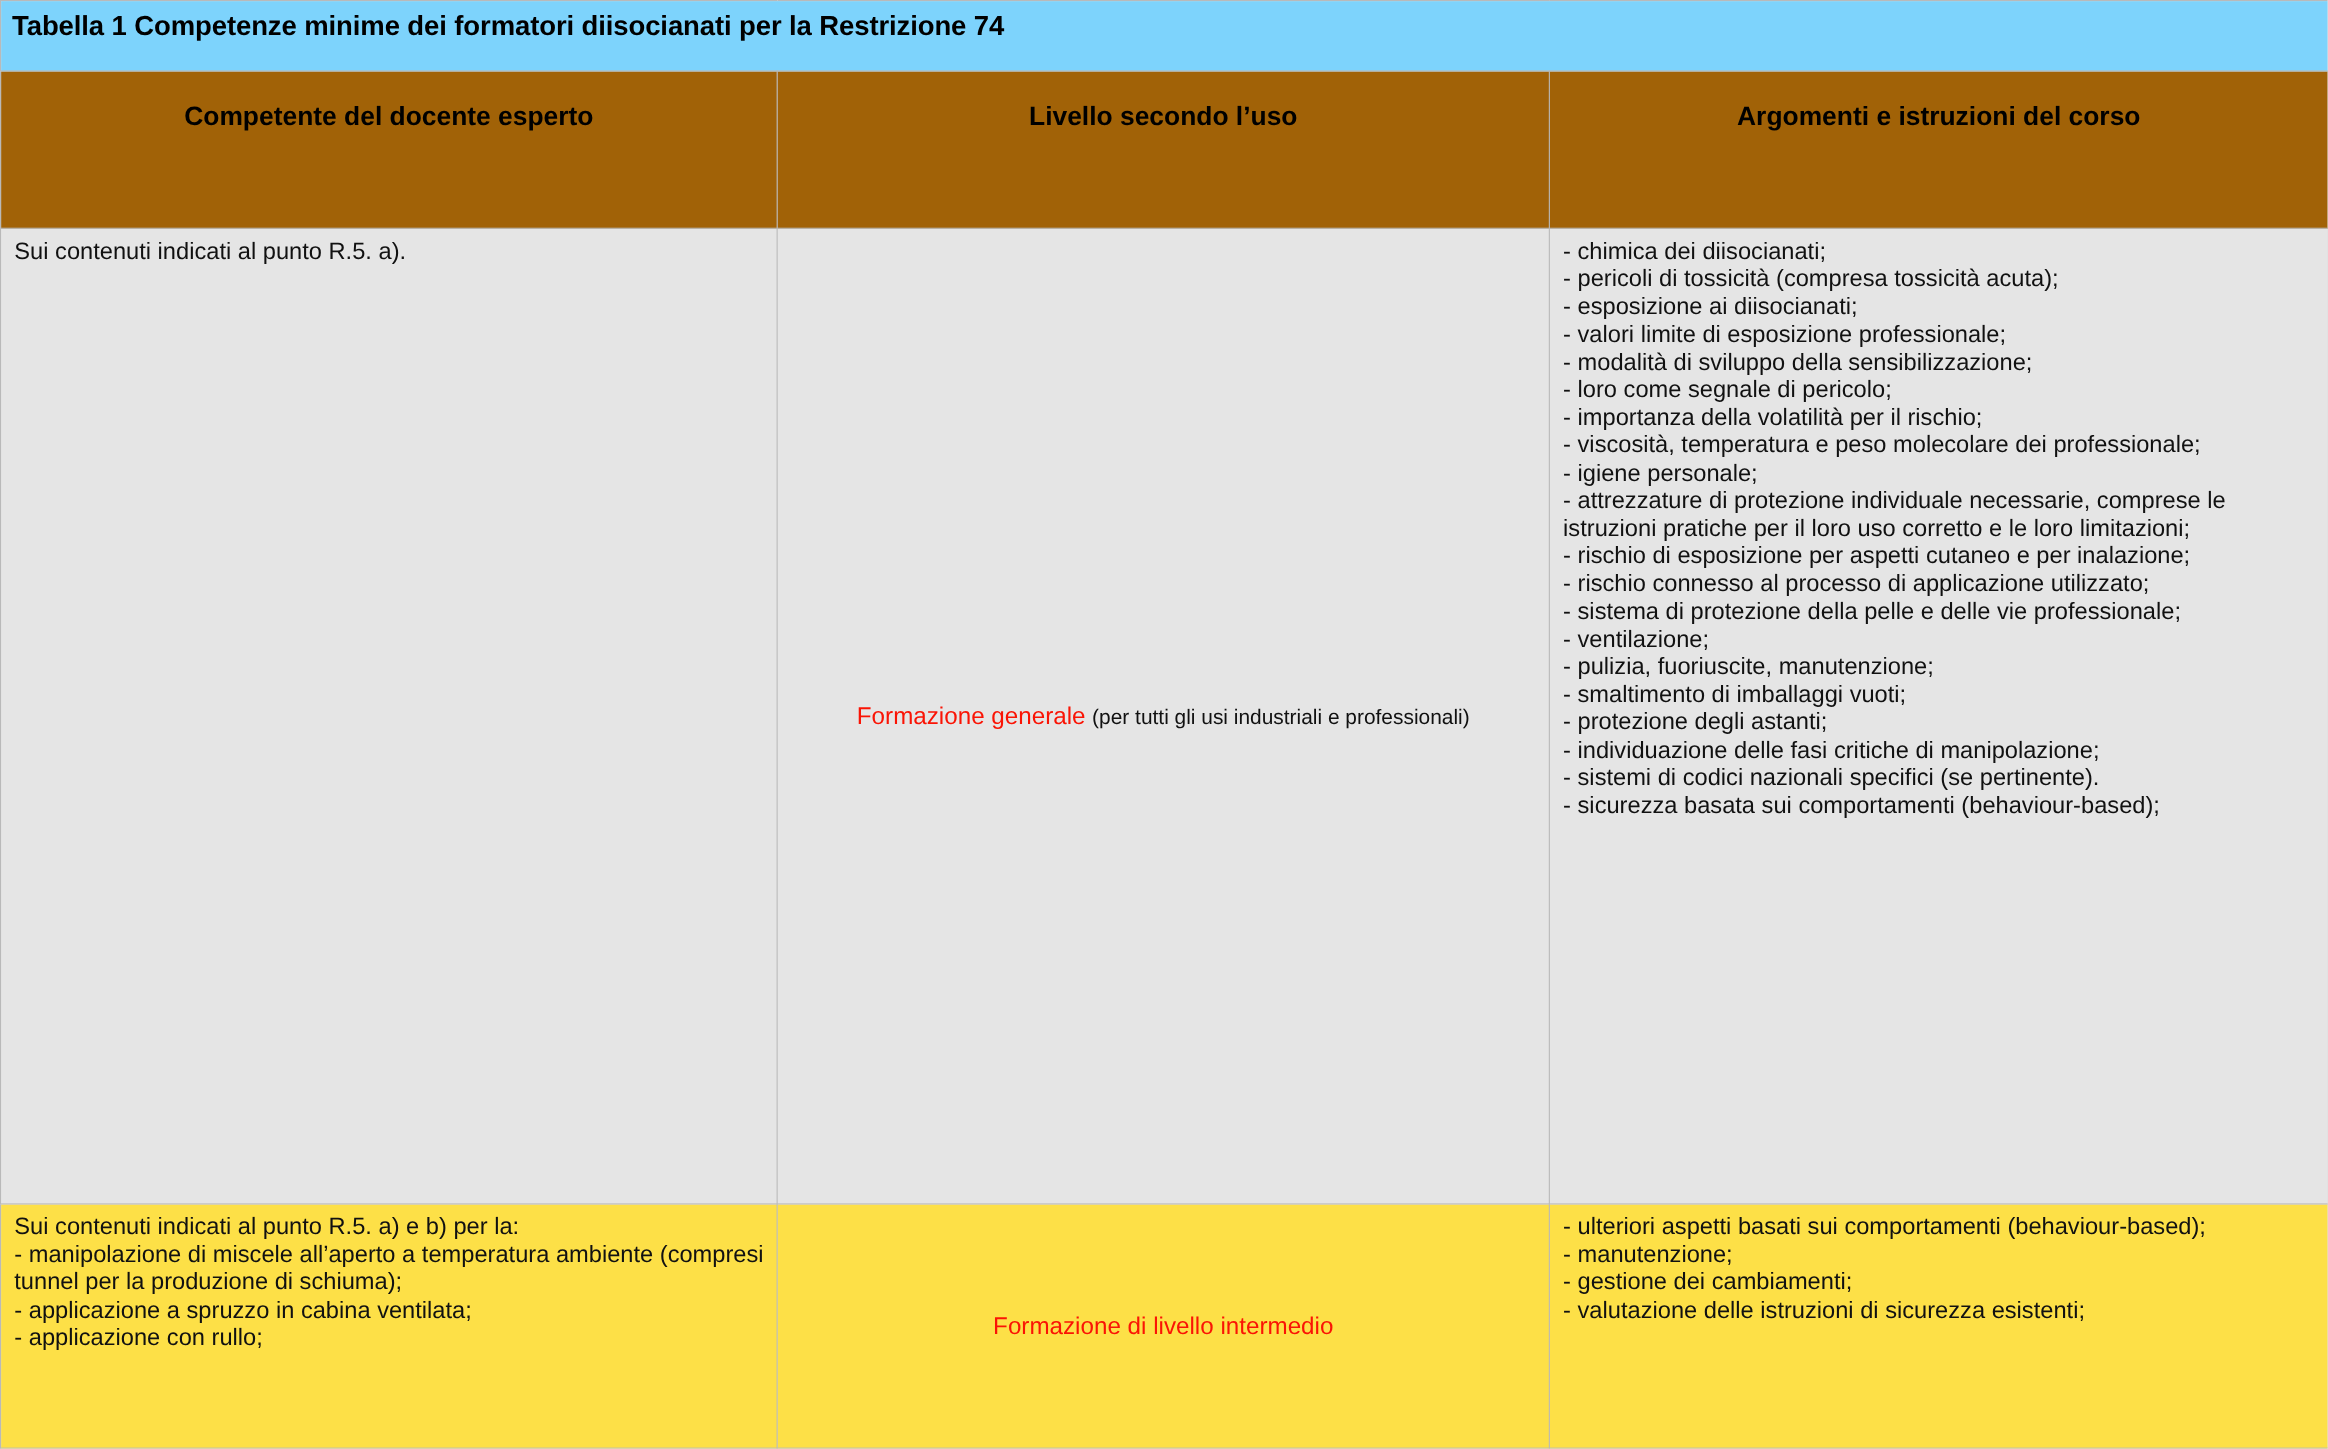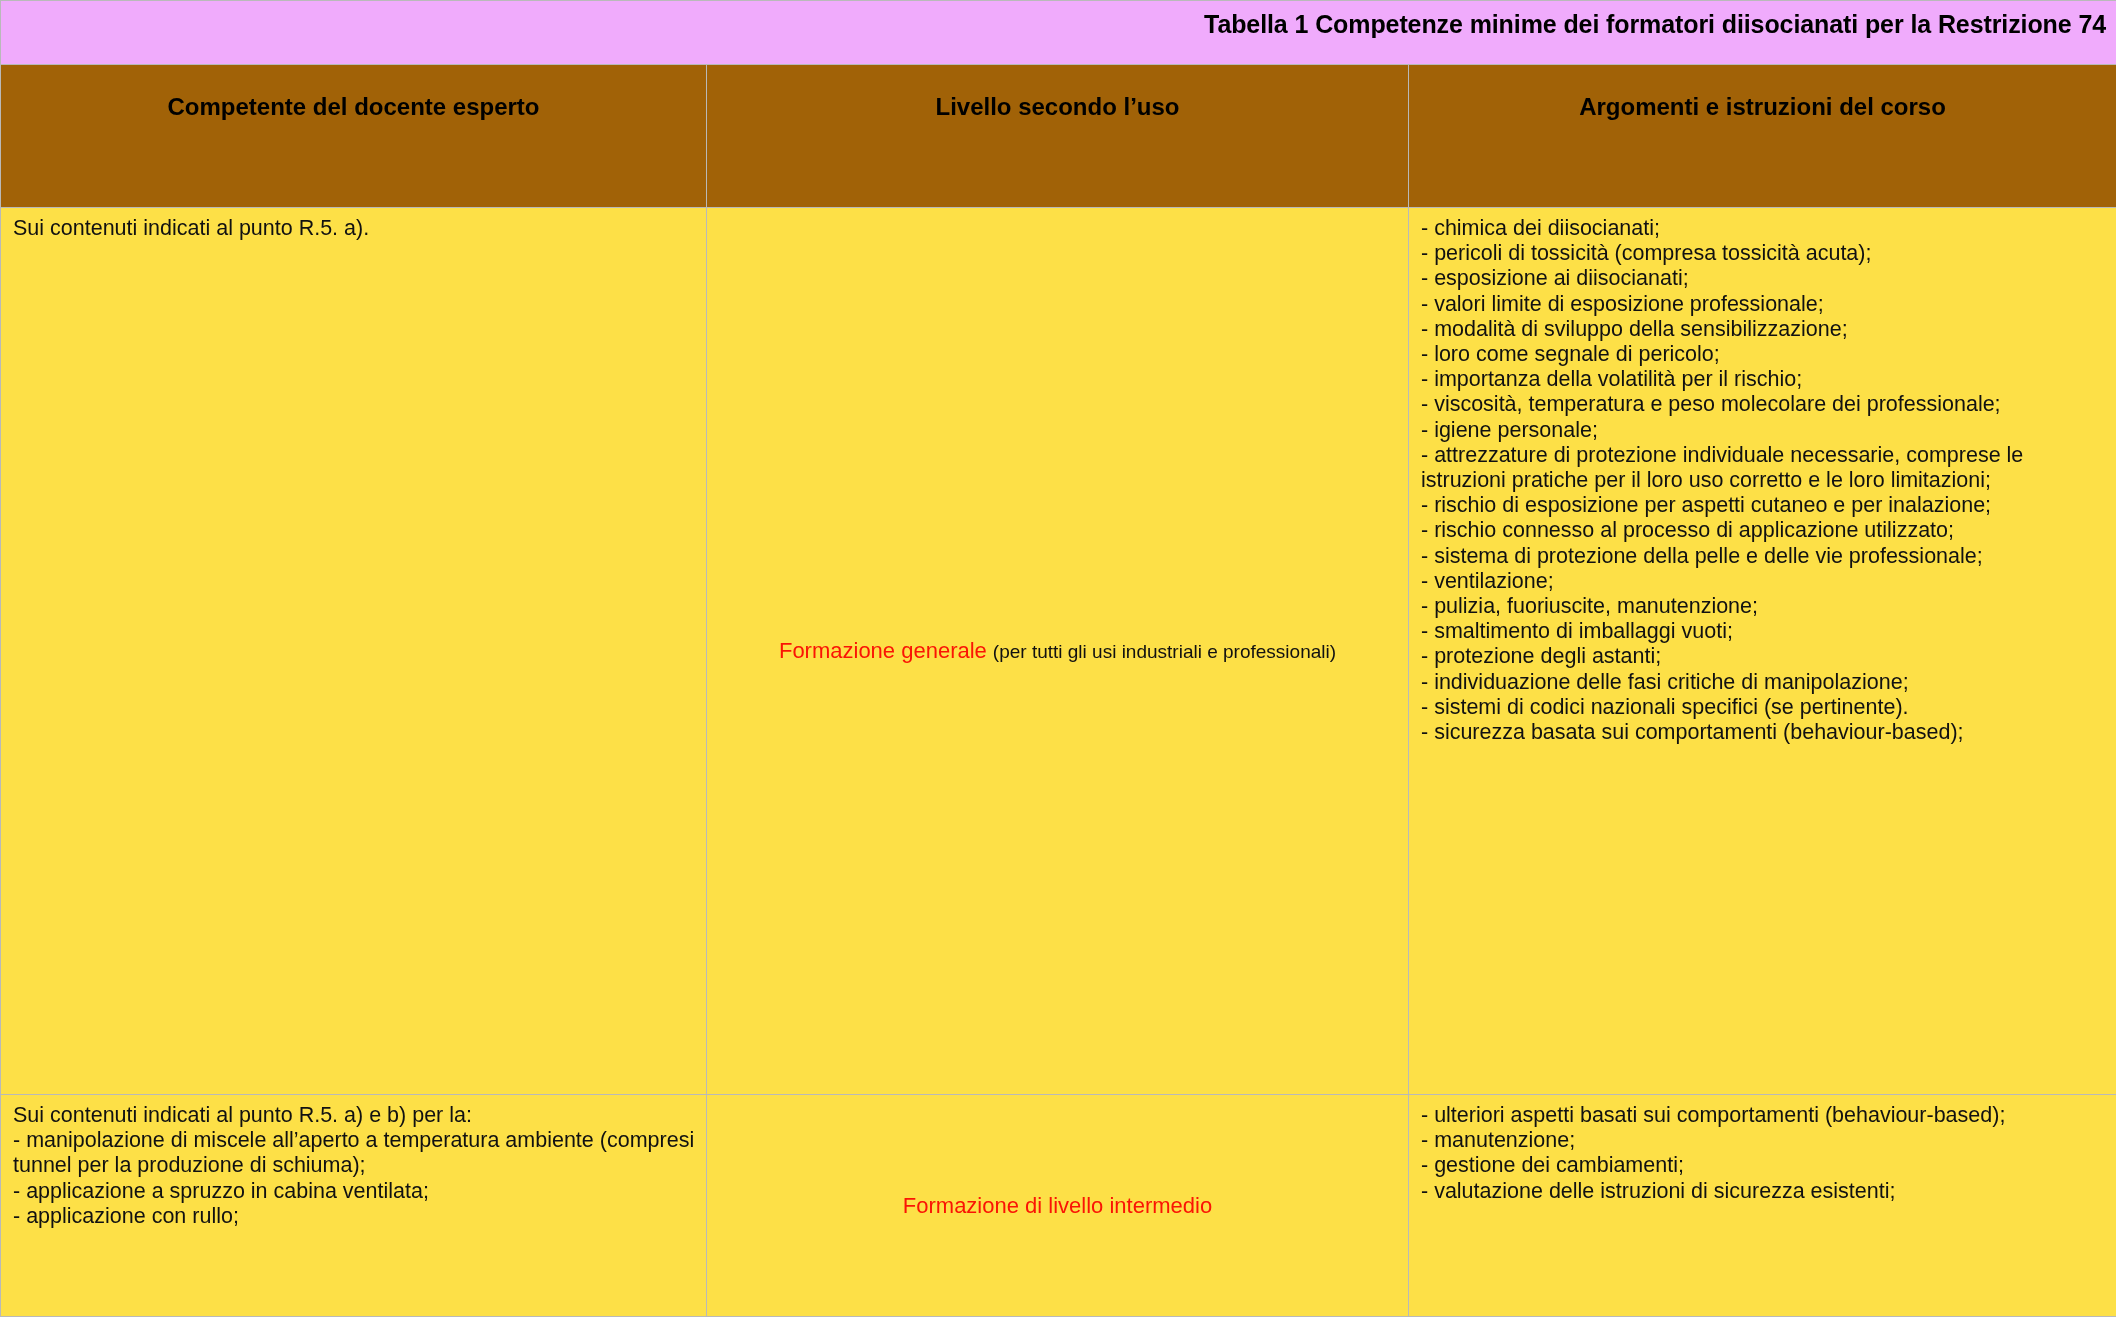--- a/index.html
+++ b/index.html
@@ -22,23 +22,23 @@
   }
 
   table.doc-table {
     border-collapse: collapse;
     table-layout: fixed;
     width: 2116px;
   }
 
   
   .title-cell {
-    background: #f0abfc;
+    background: #7dd3fc;
     border: 1px solid #b9b9b9;
-    text-align: right;
+    text-align: left;
     vertical-align: top;
     padding: 9px 10px 0 10px;
     height: 64px;
     box-sizing: border-box;
   }
   .title-text {
     font-size: 25px;
     font-weight: bold;
     color: #000000;
     letter-spacing: -0.1px;
@@ -62,21 +62,21 @@
   
   td.cell {
     border: 1px solid #b9b9b9;
     vertical-align: top;
     padding: 8px 10px 8px 12px;
     font-size: 21.5px;
     line-height: 25.2px;
     color: #111111;
     box-sizing: border-box;
   }
-  tr.row-1 td.cell { background: #fde047; }
+  tr.row-1 td.cell { background: #e5e5e5; }
   tr.row-2 td.cell { background: #fde047; }
 
   td.cell.col-a { width: 706px; }
   td.cell.col-b { width: 702px; }
   td.cell.col-c { width: 708px; }
 
   
   tr.row-1 td.cell { height: 887px; }
   tr.row-2 td.cell { height: 222px; }
 

